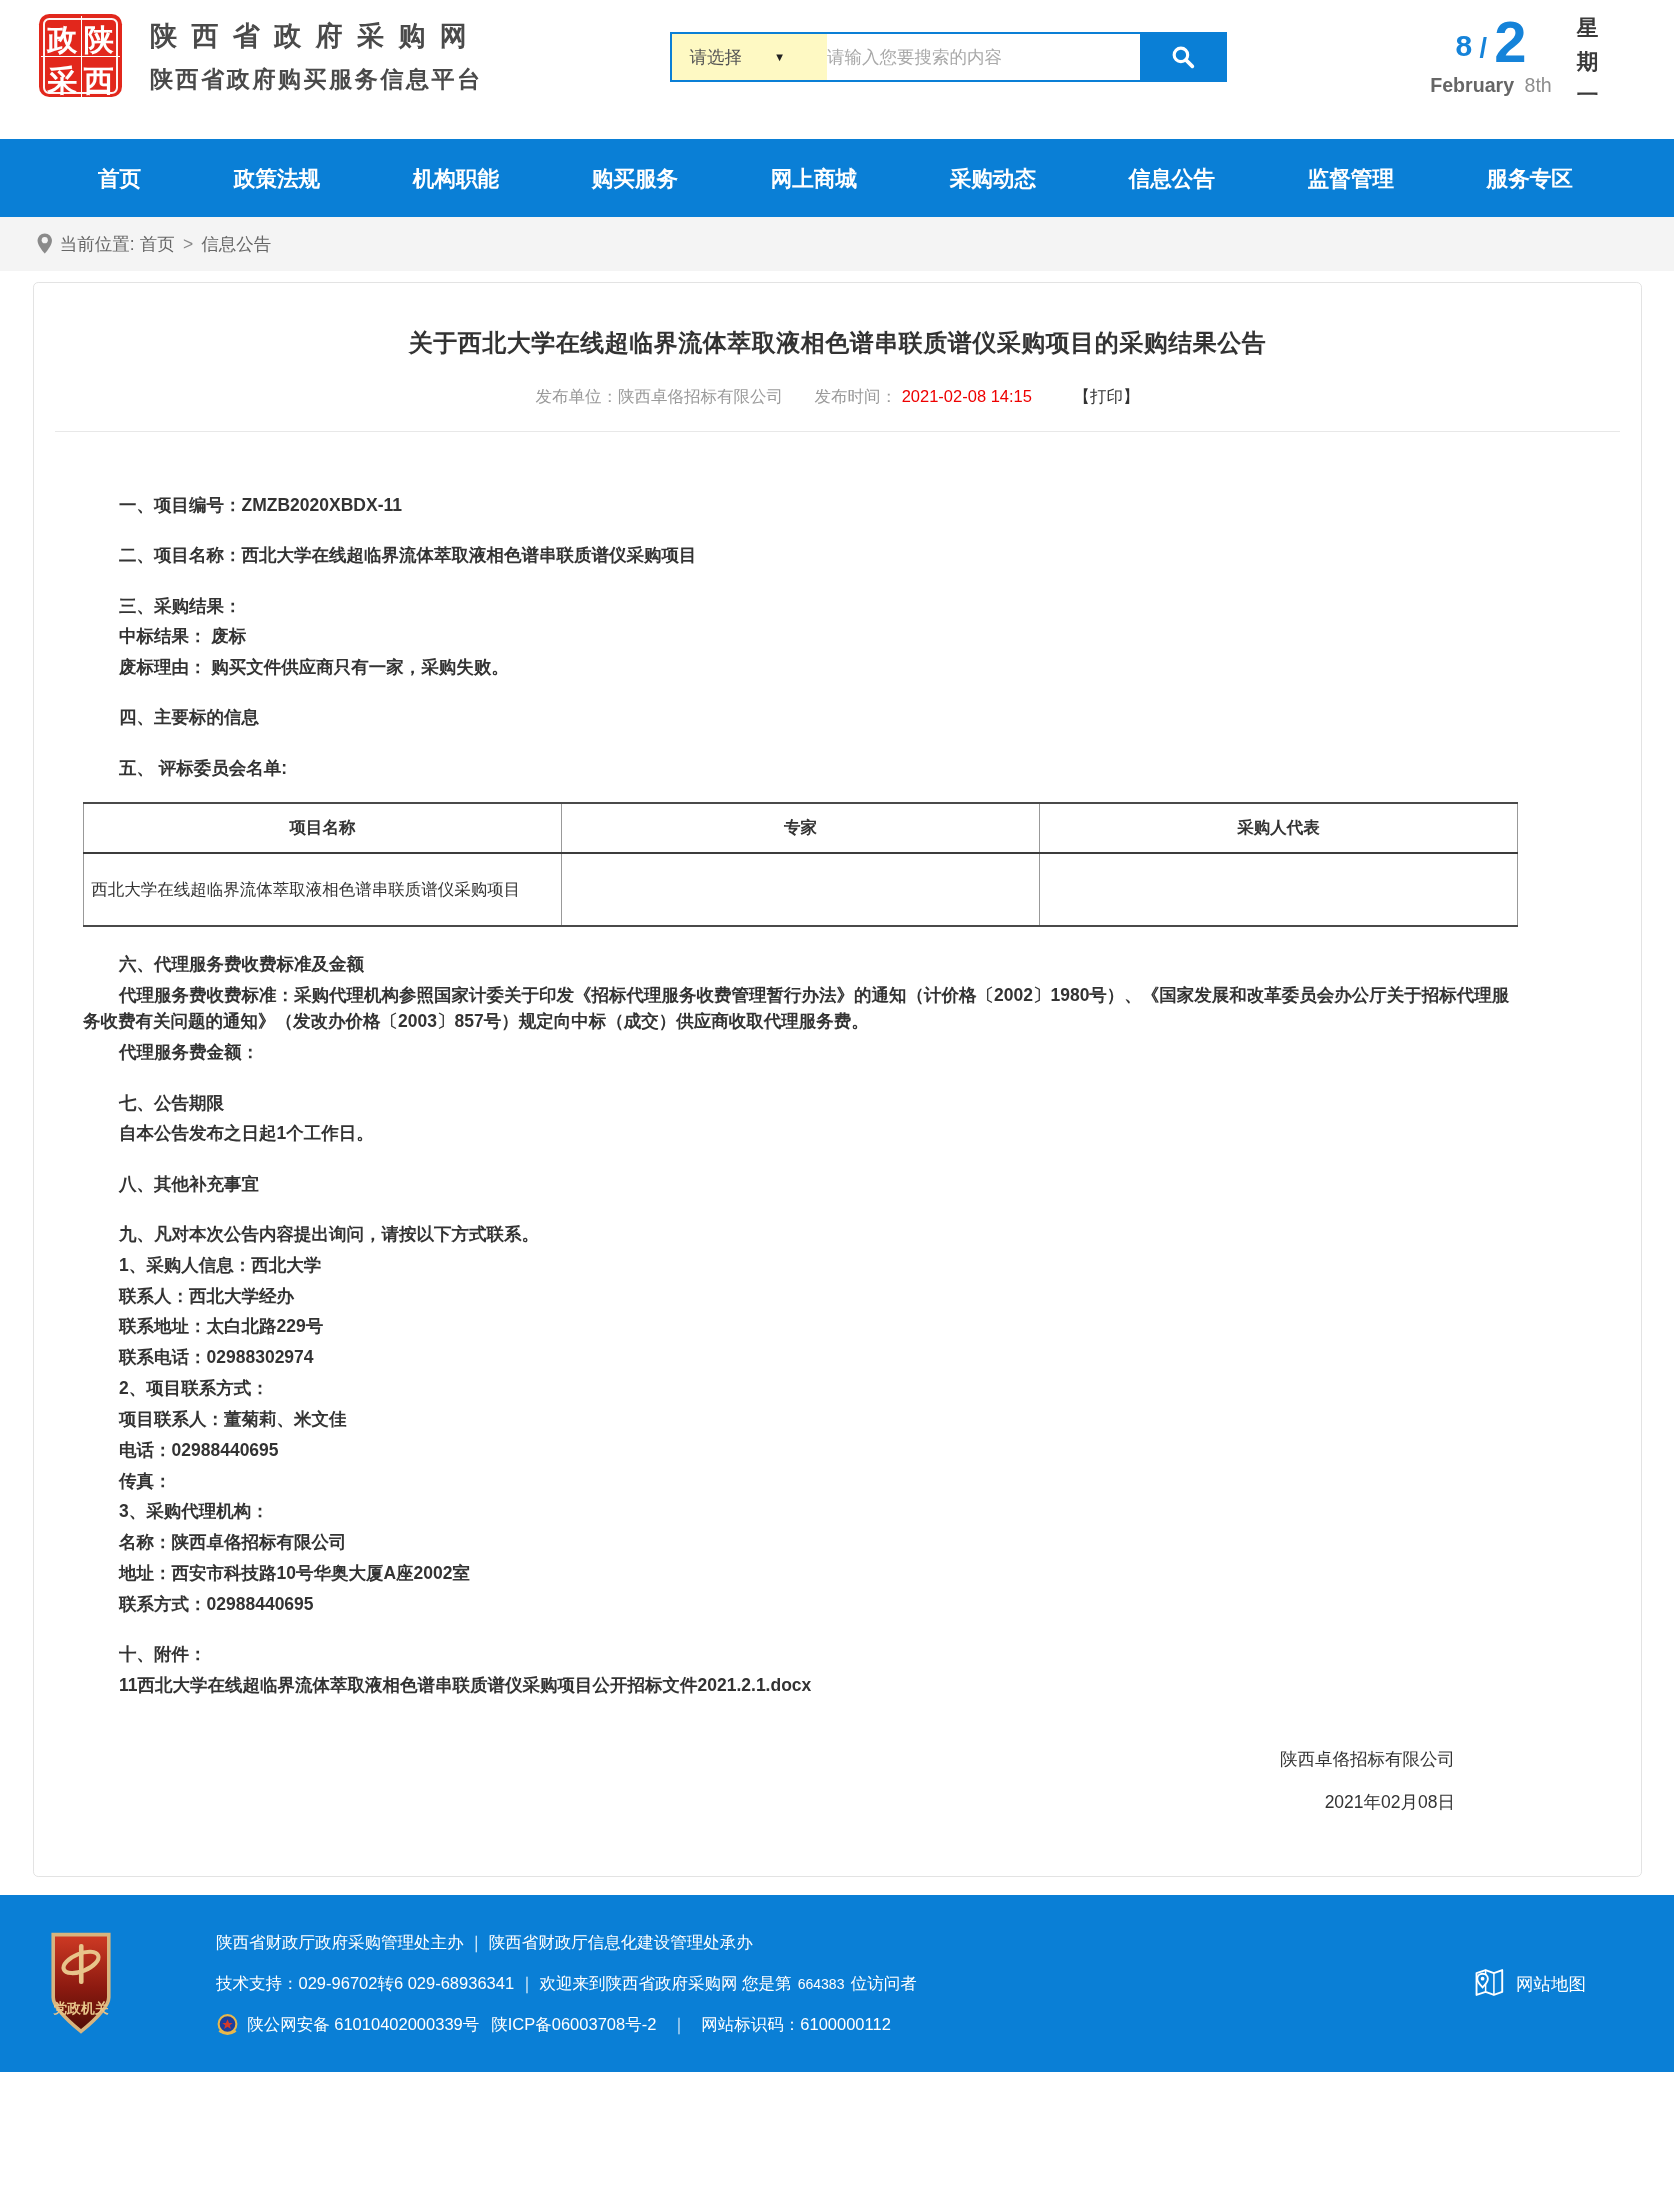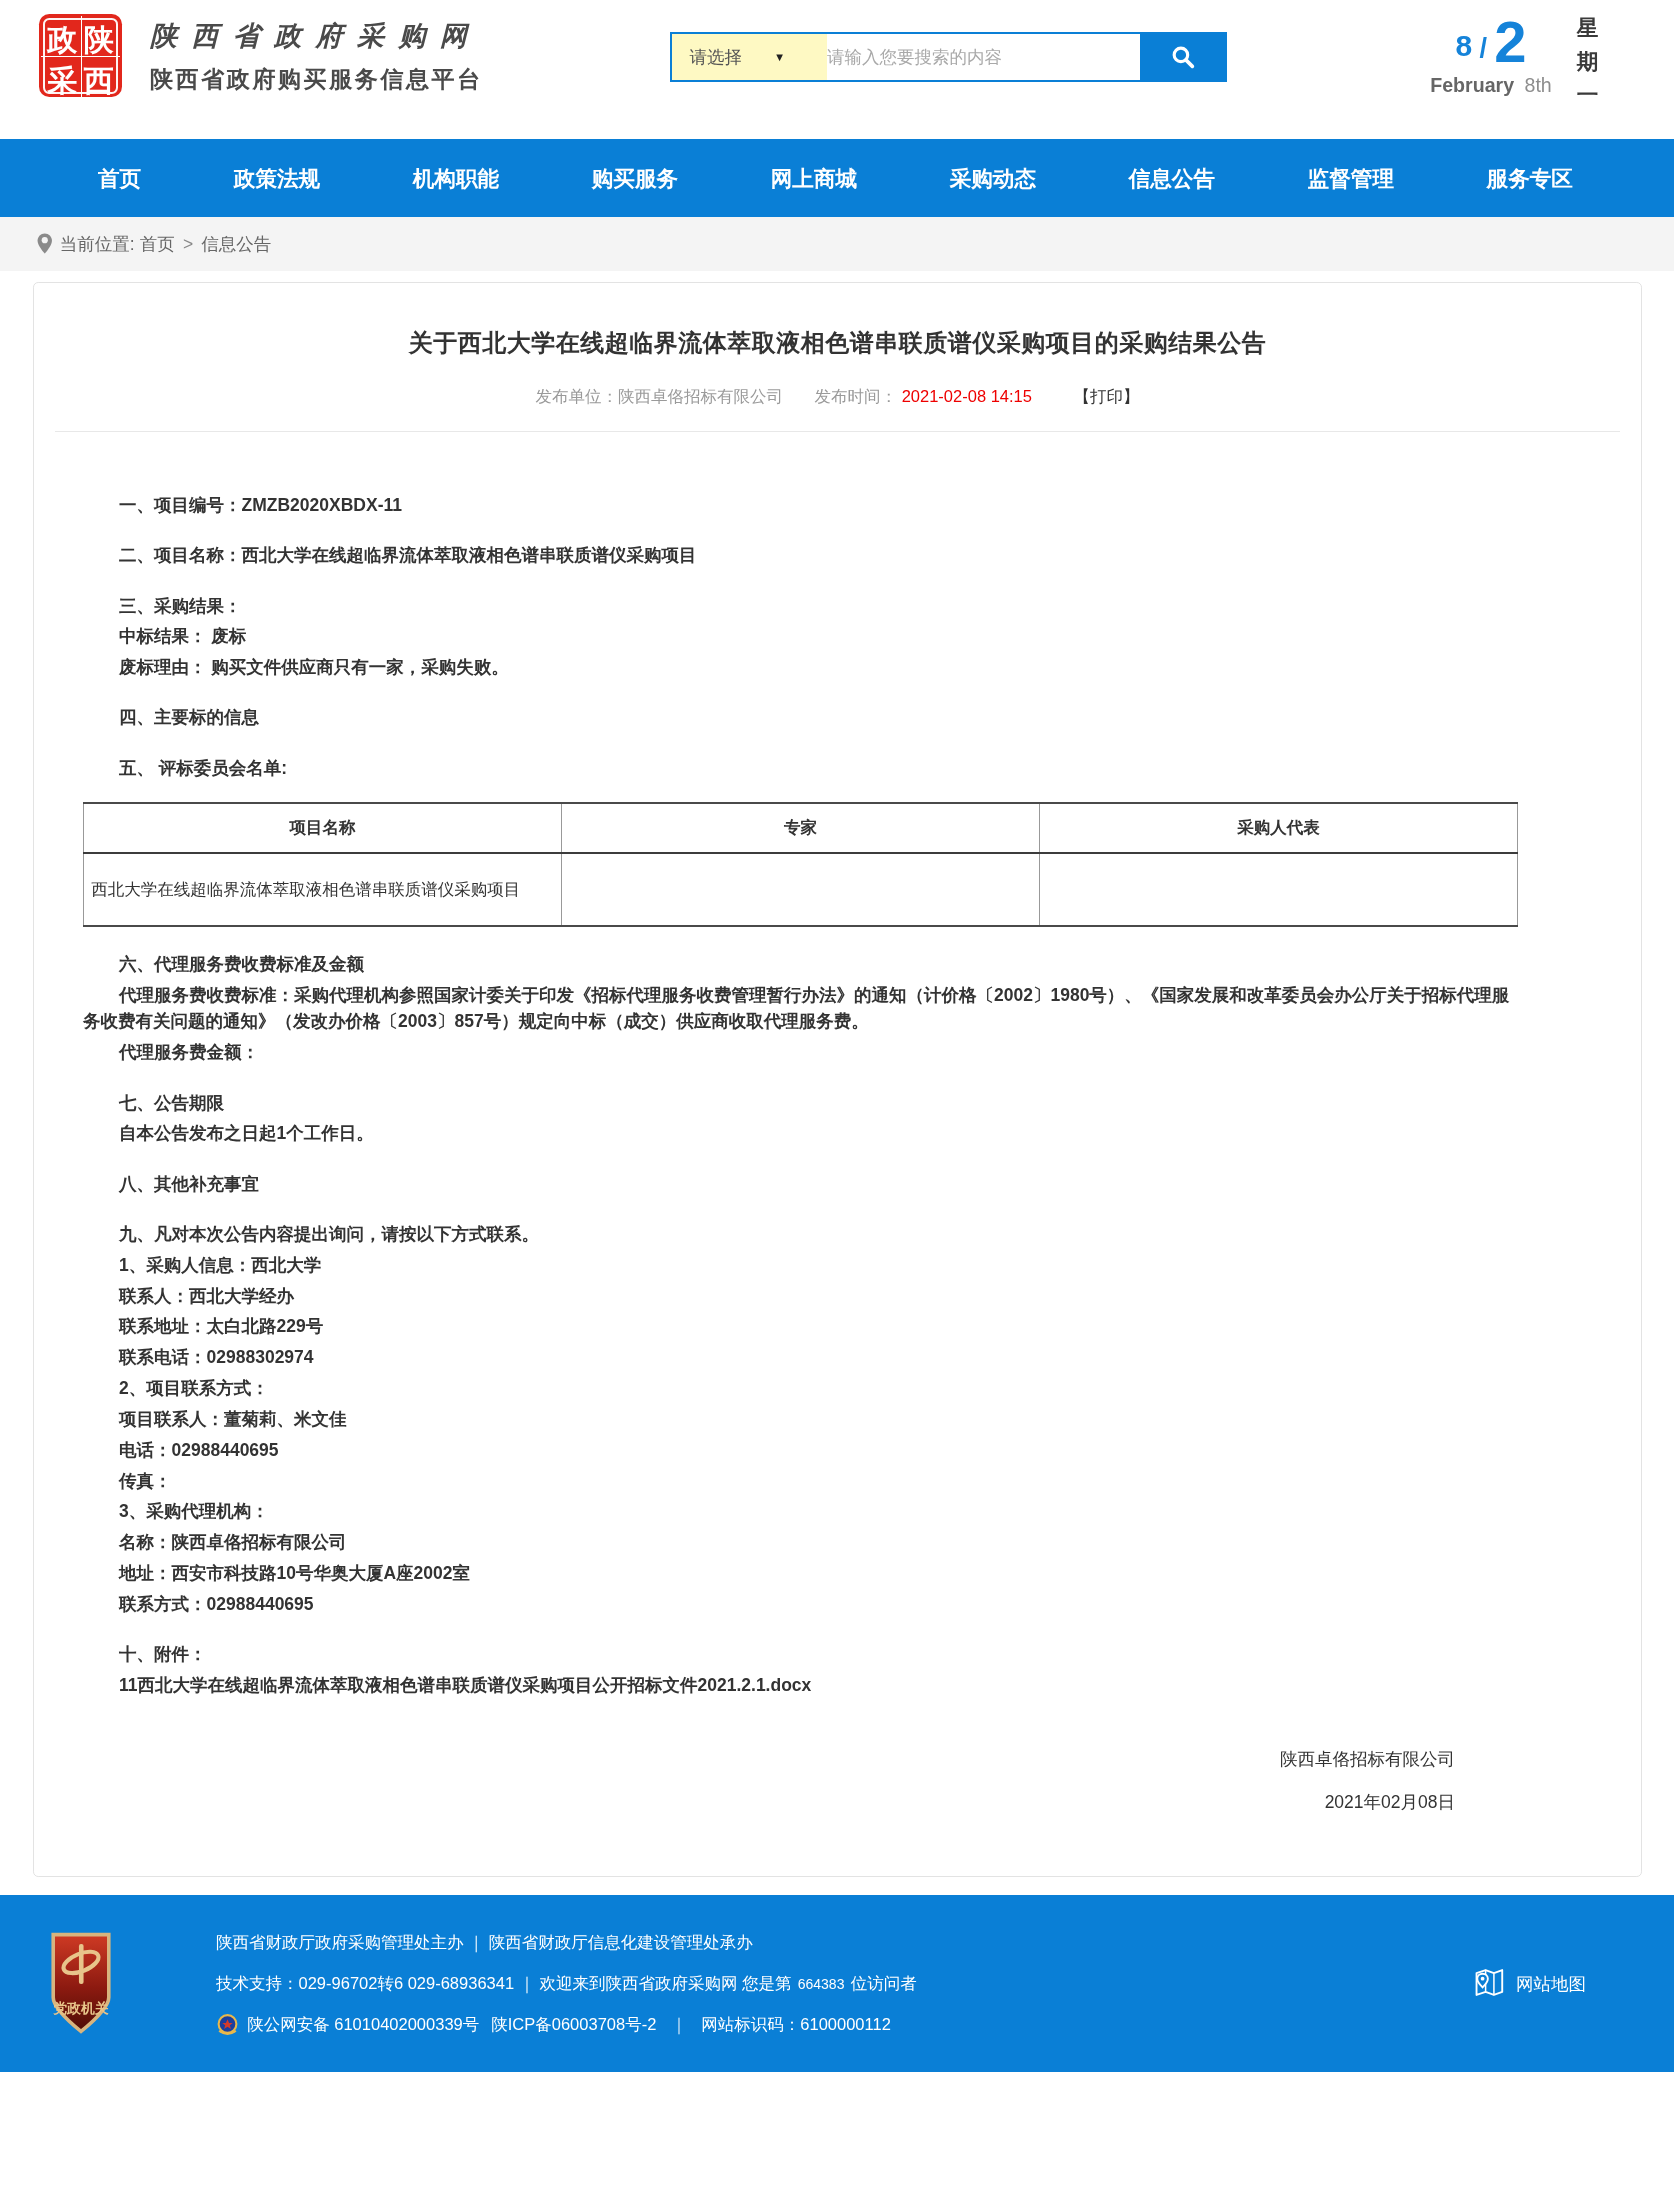--- a/index.html
+++ b/index.html
@@ -23,21 +23,21 @@
   .logo .hline { position: absolute; top: 50%; left: 2.1px; right: 2.1px; height: 1.5px; background: #fff; }
   .logo .grid {
     position: absolute; inset: 5.2px; display: grid;
     grid-template-columns: 1fr 1fr; grid-template-rows: 1fr 1fr;
   }
   .logo .grid span {
     display: flex; align-items: center; justify-content: center;
     color: #fff; font-size: 30px; font-weight: bold;
   }
   .titles { position: absolute; left: 150px; top: 17.5px; }
-  .site-title { font-size: 27px; font-weight: bold; color: #4a4a4a; letter-spacing: 14.4px; white-space: nowrap; font-style: italic; }
+  .site-title { font-size: 27px; font-weight: bold; color: #4a4a4a; letter-spacing: 14.4px; white-space: nowrap; }
   .site-subtitle { font-size: 23px; font-weight: bold; color: #4a4a4a; letter-spacing: 2.6px; margin-top: 10.3px; white-space: nowrap; }
   .searchbar {
     position: absolute; left: 670px; top: 32px; width: 557px; height: 50px;
     border: 2.1px solid #0a7fd6; background: #fef9c3; display: flex; align-items: stretch;
   }
   .search-select {
     width: 155px; display: flex; align-items: center; padding-left: 17.5px;
     color: #555; font-size: 17.5px; cursor: pointer; flex-shrink: 0;
   }
   .search-select .caret { font-size: 11.3px; color: #222; margin-left: 32px; }

